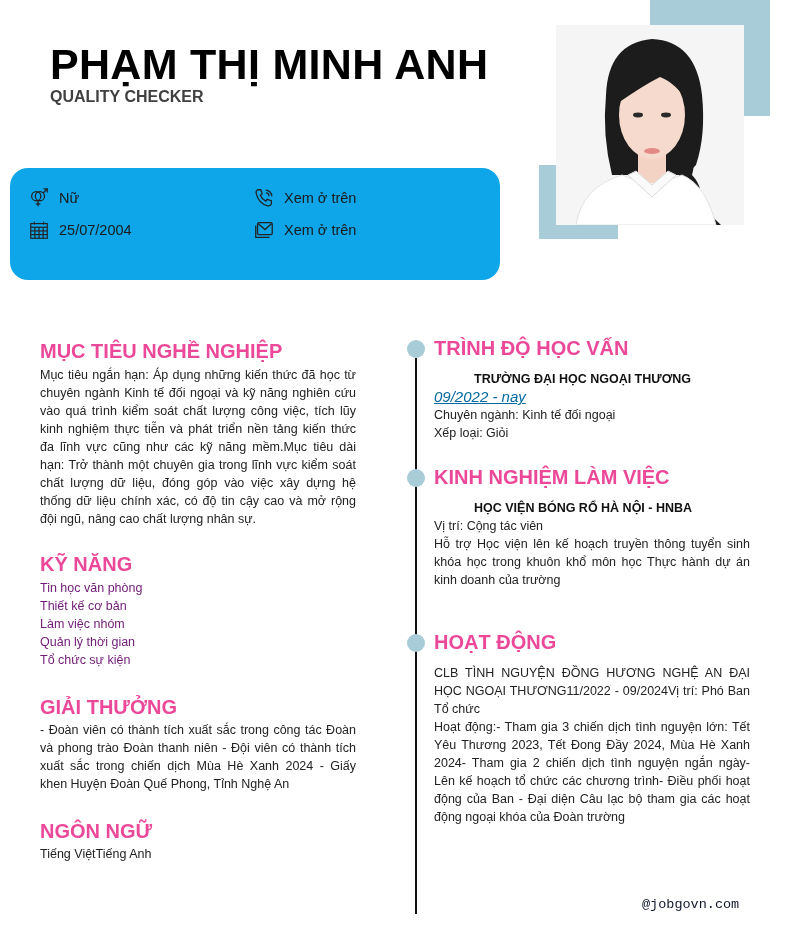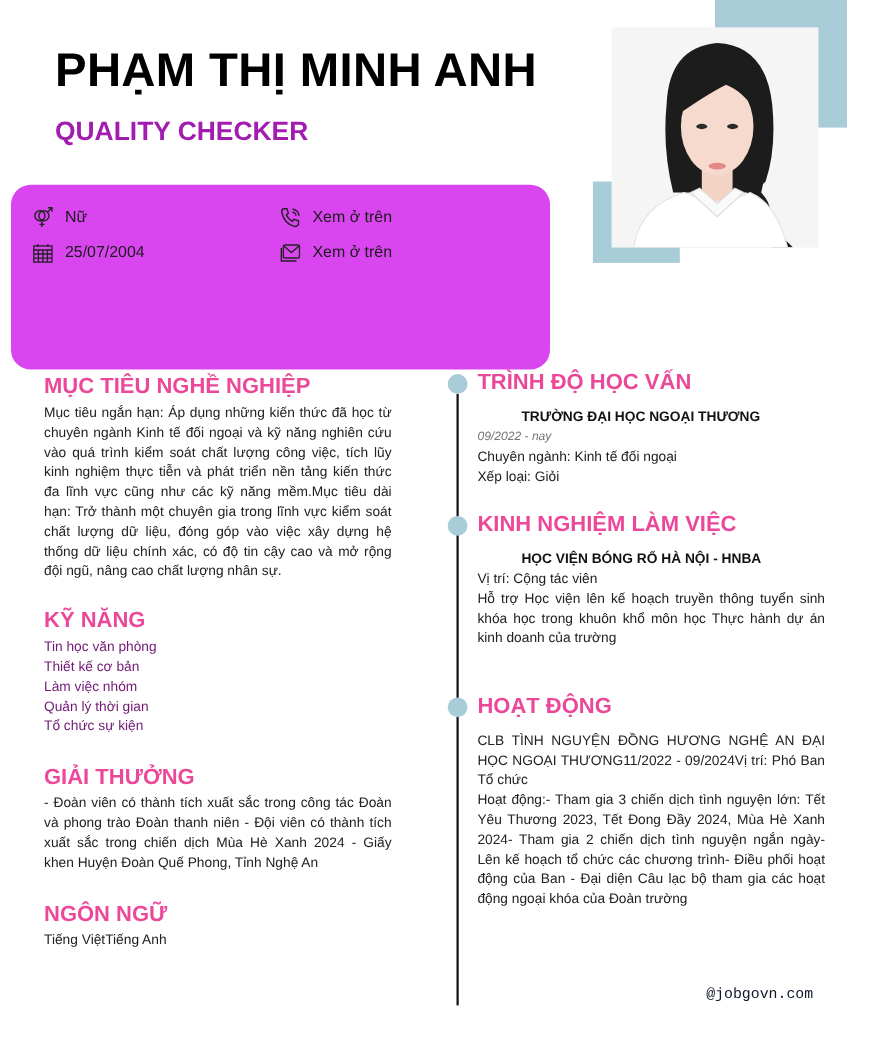--- a/index.html
+++ b/index.html
@@ -1,39 +1,39 @@
 <!DOCTYPE html>
 <html><head>
   <meta charset="utf-8">
   <style>
     * { margin: 0; padding: 0; box-sizing: border-box; }
     html, body { width: 790px; height: 944px; background: #ffffff; overflow: hidden; }
     body { position: relative; font-family: "Liberation Sans", "DejaVu Sans", sans-serif; color: #1a1a1a; }
 
     .name { position: absolute; left: 50px; top: 40px; font-size: 43px; font-weight: bold; letter-spacing: 0.3px; color: #000; white-space: nowrap; }
-    .job-title { position: absolute; left: 50px; top: 106px; font-size: 24px; font-weight: bold; color: #a21caf; white-space: nowrap; }
+    .job-title { position: absolute; left: 50px; top: 88px; font-size: 16px; font-weight: bold; color: #404040; white-space: nowrap; }
 
     .deco-top { position: absolute; left: 650px; top: 0; width: 120px; height: 116px; background: #a9cdd8; }
     .deco-bottom { position: absolute; left: 539px; top: 165px; width: 79px; height: 74px; background: #a9cdd8; }
     .photo { position: absolute; left: 556px; top: 25px; width: 188px; height: 200px; background: #f6f6f6; overflow: hidden; }
 
-    .info-box { position: absolute; left: 10px; top: 168px; width: 490px; height: 168px; background: #d946ef; border-radius: 18px; }
+    .info-box { position: absolute; left: 10px; top: 168px; width: 490px; height: 112px; background: #0ea5e9; border-radius: 18px; }
     .info-item { position: absolute; display: flex; align-items: center; font-size: 14.5px; color: #1a1a1a; white-space: nowrap; }
     .info-item .ico { width: 22px; height: 22px; margin-right: 9px; display: inline-flex; align-items: center; justify-content: center; }
     .info-item svg { width: 22px; height: 22px; }
 
     .section-title { position: absolute; font-size: 20px; font-weight: bold; color: #ec4899; white-space: nowrap; }
     .para { position: absolute; font-size: 12.5px; line-height: 18px; color: #222; text-align: justify; }
     .list { position: absolute; font-size: 12.5px; line-height: 18px; color: #701a75; list-style: none; }
 
     .timeline-line { position: absolute; left: 415px; top: 358px; width: 2px; height: 556px; background: #111; }
     .dot { position: absolute; width: 18px; height: 18px; border-radius: 50%; background: #a9cdd8; }
 
     .entry-org { font-size: 12.5px; font-weight: bold; color: #111; line-height: 18px; margin-left: 40px; }
-    .entry-date { font-size: 11px; font-style: italic; color: #737373; line-height: 18px; }
+    .entry-date { font-size: 15px; font-style: italic; color: #0369a1; line-height: 18px; text-decoration: underline; }
     .entry-line { font-size: 12.5px; color: #222; line-height: 18px; text-align: justify; }
 
     .footer { position: absolute; left: 642px; top: 897px; font-family: "Liberation Mono", "DejaVu Sans Mono", monospace; font-size: 13.5px; color: #0f172a; }
   </style>
 </head>
 <body>
 
 <div class="name">PHẠM THỊ MINH ANH</div>
 <div class="job-title">QUALITY CHECKER</div>
 

